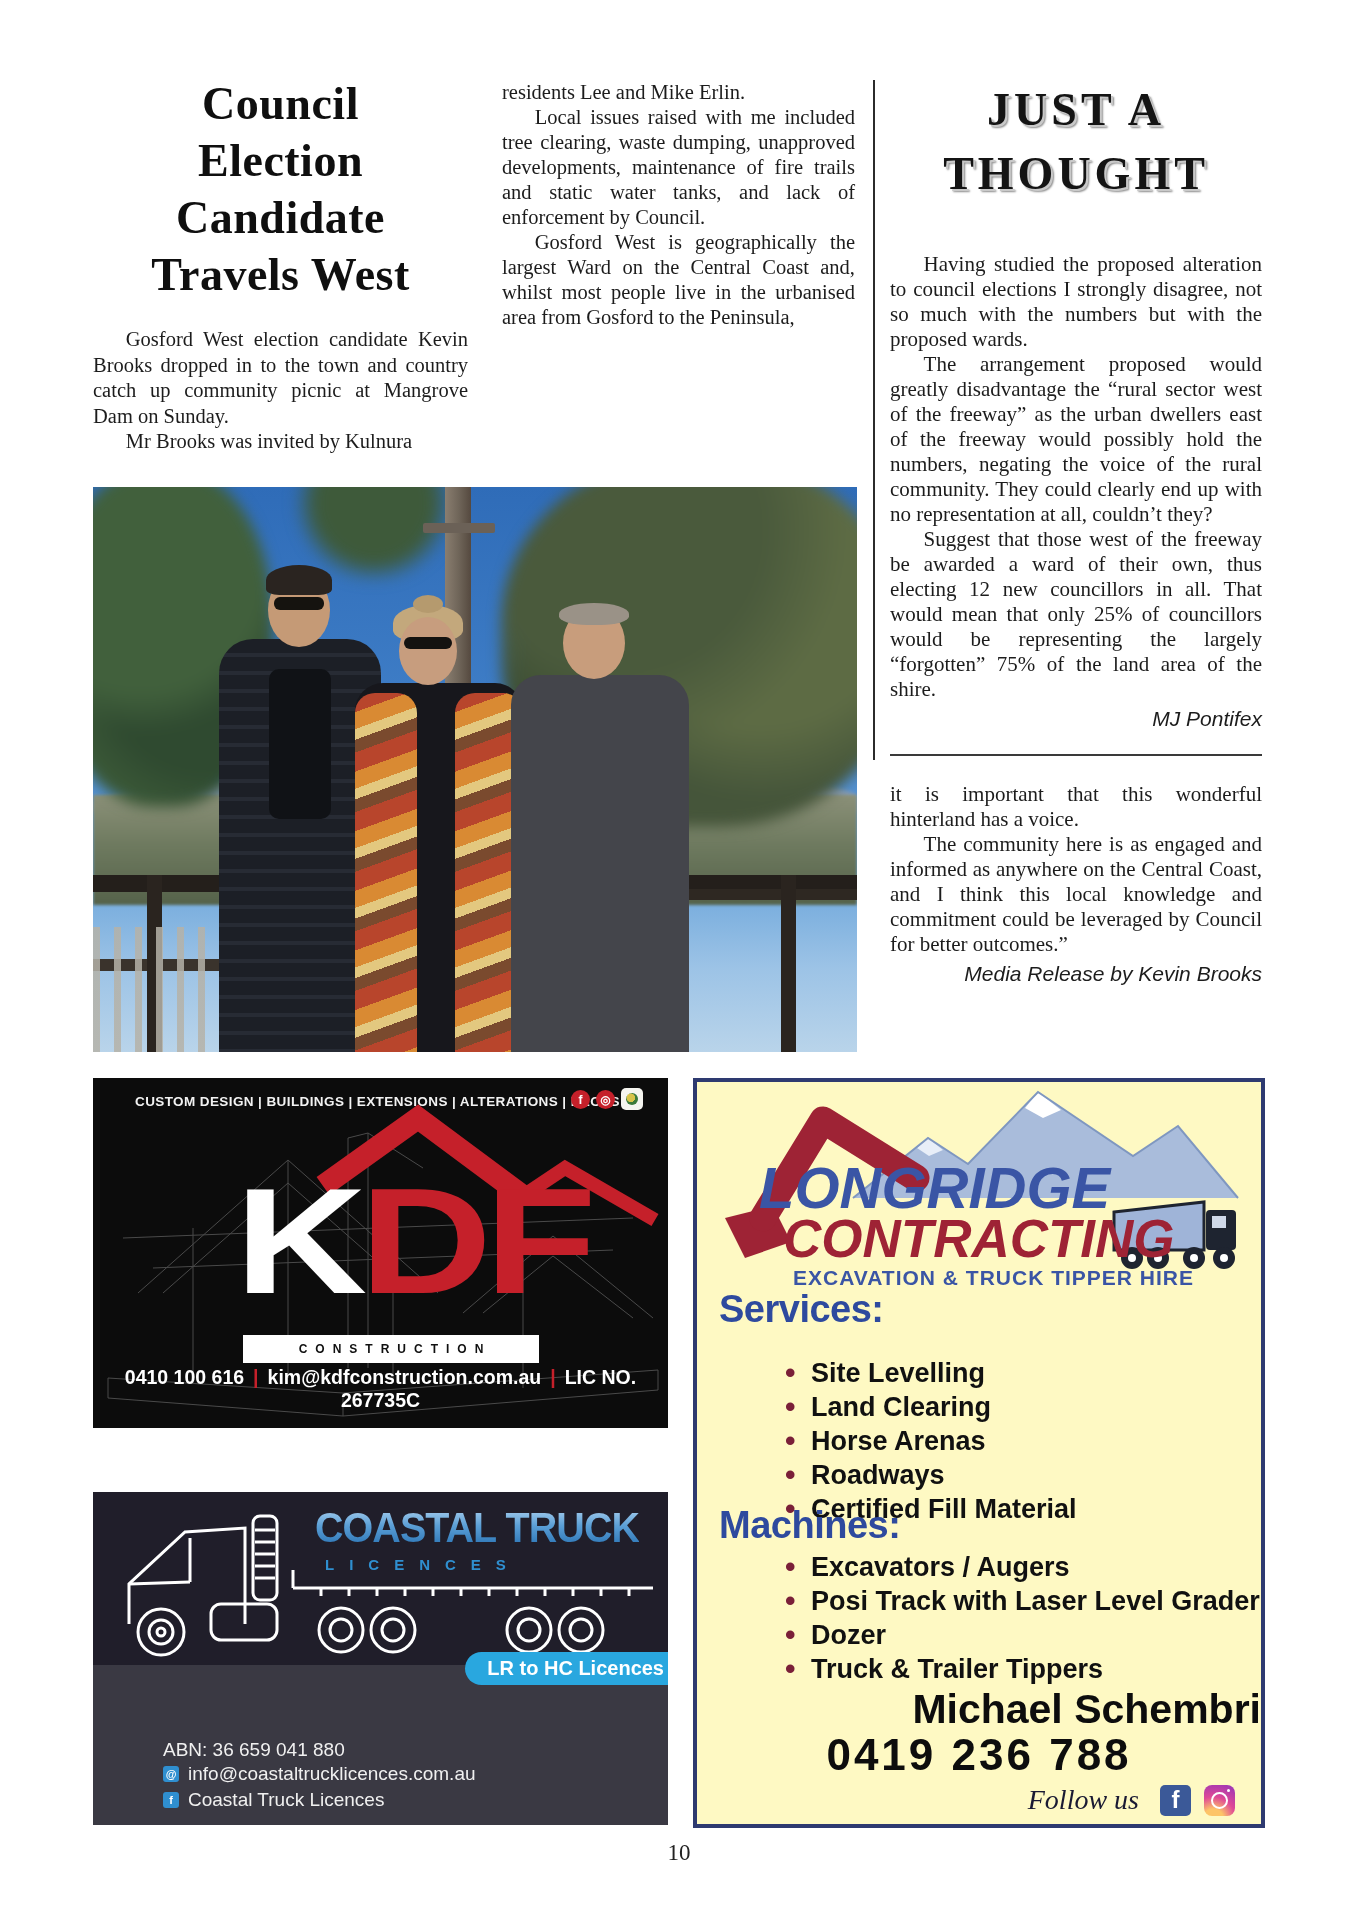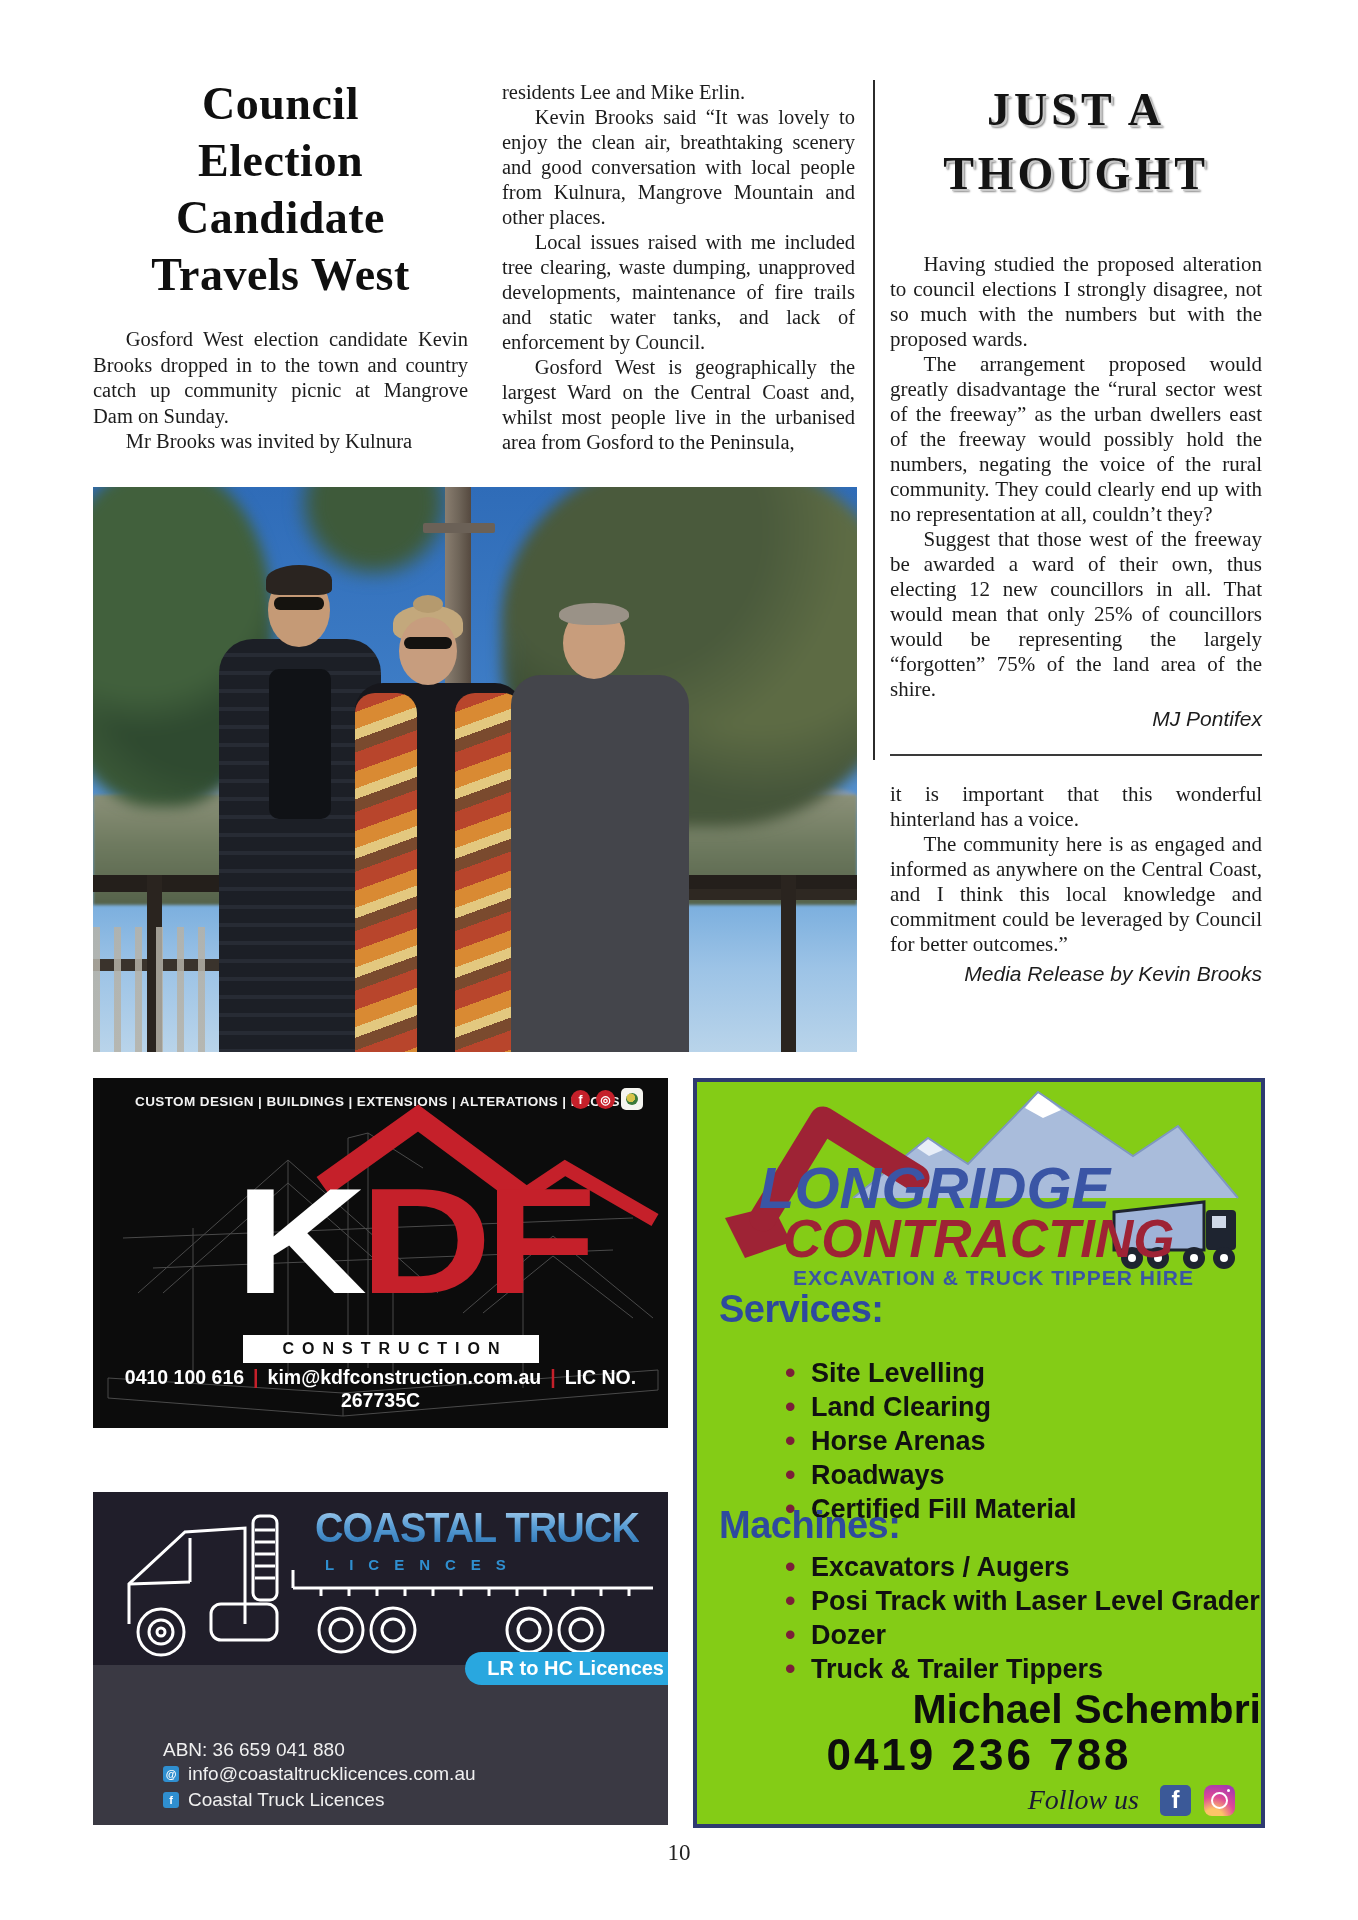--- a/index.html
+++ b/index.html
@@ -85,21 +85,21 @@
   .kdf-social{position:absolute;top:12px;width:19px;height:19px;border-radius:50%;background:var(--kdf-red);
               color:#fff;font-size:12px;font-weight:bold;display:flex;align-items:center;justify-content:center;}
   #kdf-fb{left:478px;} #kdf-ig{left:503px;}
   #kdf-badge{position:absolute;left:528px;top:10px;width:22px;height:22px;border-radius:5px;background:#f5f5f0;
              display:flex;align-items:center;justify-content:center;}
   #kdf-badge span{width:12px;height:12px;border-radius:50%;background:radial-gradient(circle at 40% 40%,#d8c34a 0 40%,#3a7a3a 45% 100%);display:block;}
   #kdf-logo{position:absolute;left:142px;top:88px;font-size:150px;font-weight:900;line-height:1;
             letter-spacing:-6px;transform:scaleX(1.22);transform-origin:left top;}
   #kdf-logo .k{color:#ffffff;} #kdf-logo .df{color:var(--kdf-red);}
   #kdf-construction{position:absolute;left:150px;top:257px;width:296px;height:28px;background:#ffffff;
-    color:#101010;display:flex;align-items:center;justify-content:center;font-size:16px;font-weight:bold;
+    color:#101010;display:flex;align-items:center;justify-content:center;font-size:12px;font-weight:bold;
     letter-spacing:8px;text-indent:8px;}
   #kdf-contact{position:absolute;left:0;right:0;bottom:16px;text-align:center;color:#ffffff;
                font-size:19.5px;font-weight:bold;}
   .red-pipe{color:var(--kdf-red);padding:0 9px;font-weight:bold;}
   
   #coastal-ad{position:absolute;left:93px;top:1492px;width:575px;height:333px;background:#3a3943;
               overflow:hidden;font-family:"Liberation Sans",sans-serif;}
   #coastal-top{position:absolute;left:0;top:0;width:100%;height:173px;background:#201e2a;}
   #coastal-brand{position:absolute;left:222px;top:12px;font-size:42px;font-weight:900;letter-spacing:-1px;
     transform:scaleX(.94);transform-origin:left top;color:#4a94cf;white-space:nowrap;}
@@ -112,21 +112,21 @@
   #coastal-pill{position:absolute;right:0;top:160px;height:33px;padding:0 4px 0 22px;
     border-radius:17px 0 0 17px;background:var(--pill-blue);color:#fff;font-size:20px;font-weight:bold;
     line-height:33px;z-index:3;}
   #coastal-name{position:absolute;left:70px;top:193px;font-size:33px;font-weight:900;color:#fff;letter-spacing:.5px;}
   #coastal-abn{position:absolute;left:70px;top:247px;font-size:19px;color:#f0f0f0;}
   .coastal-row{position:absolute;left:70px;display:flex;align-items:center;gap:9px;color:#f0f0f0;font-size:19px;}
   #coastal-email-row{top:271px;} #coastal-fb-row{top:297px;}
   .sq-icon{width:16px;height:16px;border-radius:3px;background:var(--coastal-blue);color:#fff;
            font-size:11px;font-weight:bold;display:flex;align-items:center;justify-content:center;flex:0 0 16px;}
   
-  #longridge-ad{position:absolute;left:693px;top:1078px;width:572px;height:750px;background:#84cc16;
+  #longridge-ad{position:absolute;left:693px;top:1078px;width:572px;height:750px;background:#fef9c3;
     border:4px solid #2e3a70;font-family:"Liberation Sans",sans-serif;overflow:hidden;}
   #lg-brand1{position:absolute;left:62px;top:72px;font-size:58px;font-weight:900;font-style:italic;
     color:var(--lg-blue);letter-spacing:0;z-index:2;}
   #lg-brand2{position:absolute;left:86px;top:126px;font-size:53px;font-weight:900;font-style:italic;
     color:var(--lg-red);z-index:2;}
   #lg-tagline{position:absolute;left:96px;top:184px;font-size:21px;font-weight:bold;color:var(--lg-blue);
     letter-spacing:1px;z-index:2;}
   .lg-h{position:absolute;left:22px;font-size:38px;font-weight:800;color:var(--lg-heading);letter-spacing:-.5px;}
   #lg-services-h{top:206px;} #lg-machines-h{top:422px;}
   .lg-list{position:absolute;left:88px;list-style:none;}
@@ -159,21 +159,20 @@
       <div>Election</div>
       <div>Candidate</div>
       <div>Travels West</div>
     </h1>
     <p class="ind">Gosford West election candidate Kevin Brooks dropped in to the town and country catch up community picnic at Mangrove Dam on Sunday.</p>
     <p class="ind">Mr Brooks was invited by Kulnura</p>
   </section>
 
   <section class="col" id="middle-col">
     <p>residents Lee and Mike Erlin.</p>
-    <p class="ind">Kevin Brooks said “It was lovely to enjoy the clean air, breathtaking scenery and good conversation with local people from Kulnura, Mangrove Mountain and other places.</p>
     <p class="ind">Local issues raised with me included tree clearing, waste dumping, unapproved developments, maintenance of fire trails and static water tanks, and lack of enforcement by Council.</p>
     <p class="ind">Gosford West is geographically the largest Ward on the Central Coast and, whilst most people live in the urbanised area from Gosford to the Peninsula,</p>
   </section>
 
   <div id="col-divider"></div>
 
   <section class="col" id="right-col">
     <h2 id="thought-title">
       <div>JUST A</div>
       <div>THOUGHT</div>

